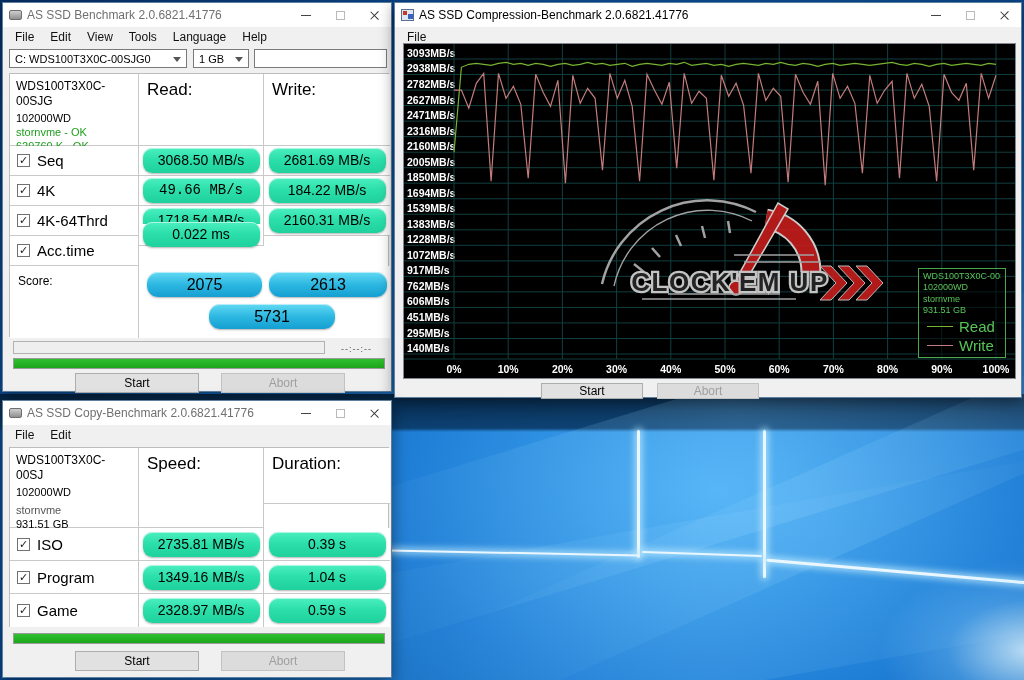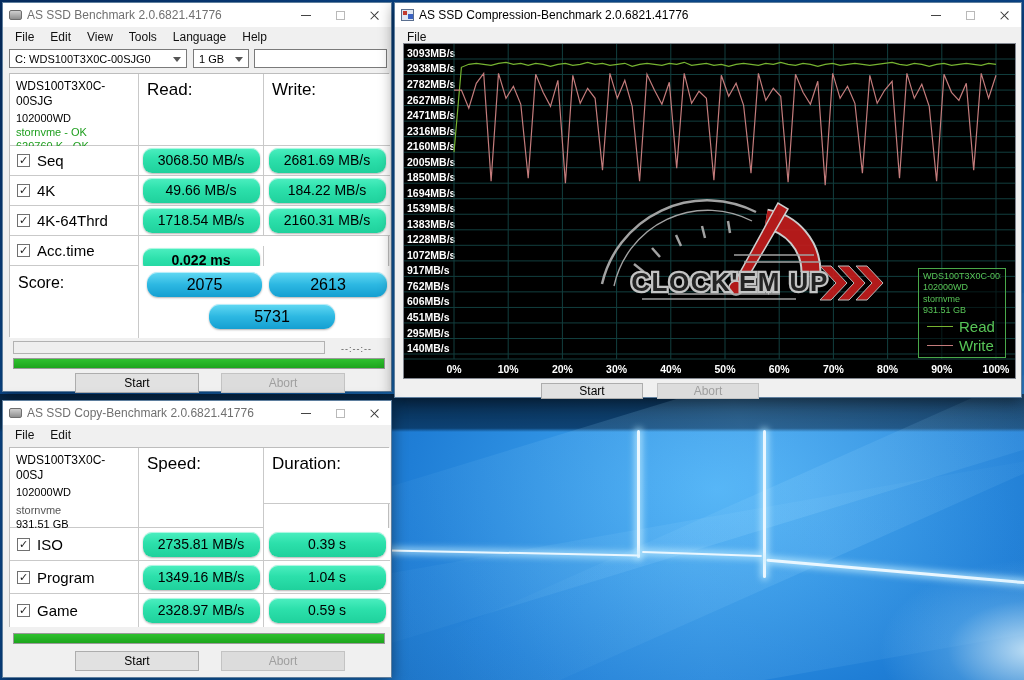--- a/index.html
+++ b/index.html
@@ -73,21 +73,21 @@
   .checkbox::after { content:"✓"; font-size:11px; line-height:11px; color:#1a1a1a; }
   .pill-wrap { display:flex; align-items:center; justify-content:center; height:100%; }
   .pill-green { width:117px; height:25px; border-radius:9px; text-align:center; line-height:25px;
     font-size:14px; color:#000;
     background:linear-gradient(180deg,#4cefc0 0%, #2ce0ab 45%, #1fd19c 100%);
     box-shadow:inset 0 1px 0 rgba(255,255,255,.55), 0 1px 2px rgba(0,0,0,.3); }
   .pill-blue { position:absolute; height:25px; border-radius:11px; text-align:center; line-height:25px;
     font-size:16px; color:#000;
     background:linear-gradient(180deg,#62d9f3 0%, #2db8e2 50%, #149fd1 100%);
     box-shadow:inset 0 1px 0 rgba(255,255,255,.55), 0 1px 2px rgba(0,0,0,.3); }
-  .score-label { font-size:16px; color:#000; padding:8px 0 0 8px; }
+  .score-label { font-size:12px; color:#000; padding:8px 0 0 8px; }
 
   .progress-empty { position:absolute; background:#efefef; border:1px solid #b2b2b2; }
   .eta { position:absolute; font-size:9px; color:#555; letter-spacing:1px; }
   .progress-green { position:absolute; background:linear-gradient(180deg,#2fc12f,#1da51d); border:1px solid #9a9a9a; }
 
   .btn { position:absolute; height:20px; background:#e1e1e1; border:1px solid #adadad;
     font-size:12px; color:#000; text-align:center; line-height:18px; }
   .btn.disabled { background:#dcdcdc; border-color:#c3c3c3; color:#9f9f9f; }
 
   
@@ -175,21 +175,21 @@
     <div class="cell last-col" style="position:absolute; left:254px; top:72px; width:126px; height:30px;">
       <div class="pill-wrap">
           <div class="pill-green">2681.69 MB/s</div>
         </div>
     </div>
 
     <div class="cell row-label" style="position:absolute; left:0; top:102px; width:129px; height:30px;">
       <span class="checkbox"></span>
       <span>4K</span>
     </div>
-    <div class="cell" style="position:absolute; left:129px; top:102px; width:125px; height:30px;">
+    <div class="cell" style="position:absolute; left:129px; top:102px; width:125px; height:30px;font-family:Liberation Mono, monospace;">
       <div class="pill-wrap">
           <div class="pill-green">49.66 MB/s</div>
         </div>
     </div>
     <div class="cell last-col" style="position:absolute; left:254px; top:102px; width:126px; height:30px;">
       <div class="pill-wrap">
           <div class="pill-green">184.22 MB/s</div>
         </div>
     </div>
 
@@ -205,21 +205,21 @@
     <div class="cell last-col" style="position:absolute; left:254px; top:132px; width:126px; height:30px;">
       <div class="pill-wrap">
           <div class="pill-green">2160.31 MB/s</div>
         </div>
     </div>
 
     <div class="cell row-label" style="position:absolute; left:0; top:162px; width:129px; height:30px;">
       <span class="checkbox"></span>
       <span>Acc.time</span>
     </div>
-    <div class="cell" style="position:absolute; left:129px; top:172px; width:125px; height:30px;font-weight:bold;">
+    <div class="cell" style="position:absolute; left:129px; top:150px; width:125px; height:22px;">
       <div class="pill-wrap">
           <div class="pill-green">0.022 ms</div>
         </div>
     </div>
 
     <div class="cell last-row score-label" style="position:absolute; left:0; top:192px; width:129px; height:72px;">Score:</div>
     <div class="cell last-col last-row" style="position:absolute; left:129px; top:192px; width:251px; height:72px;">
       <div class="pill-blue" style="left:8px;  top:6px;  width:115px;">2075</div>
       <div class="pill-blue" style="left:130px; top:6px;  width:118px;">2613</div>
       <div class="pill-blue" style="left:70px; top:38px; width:126px;">5731</div>

